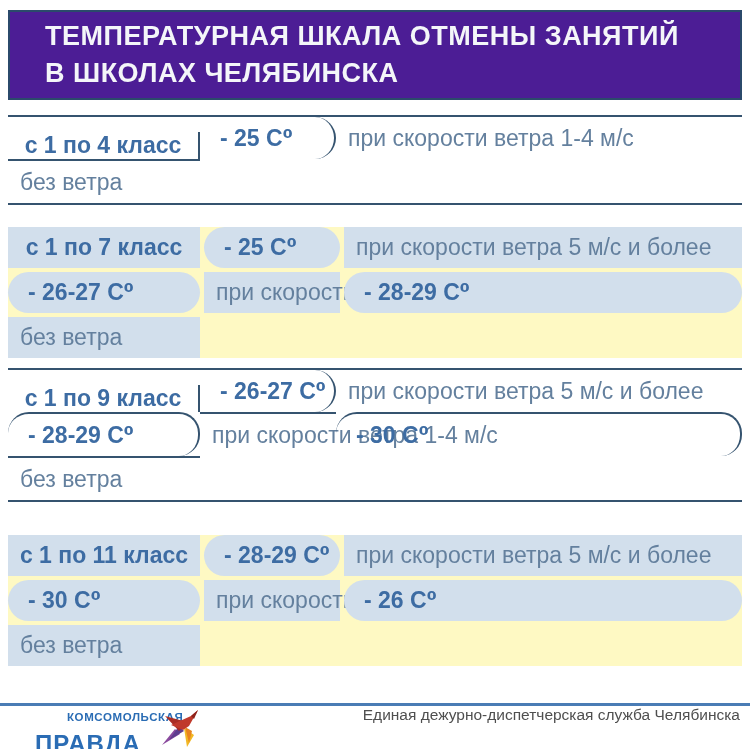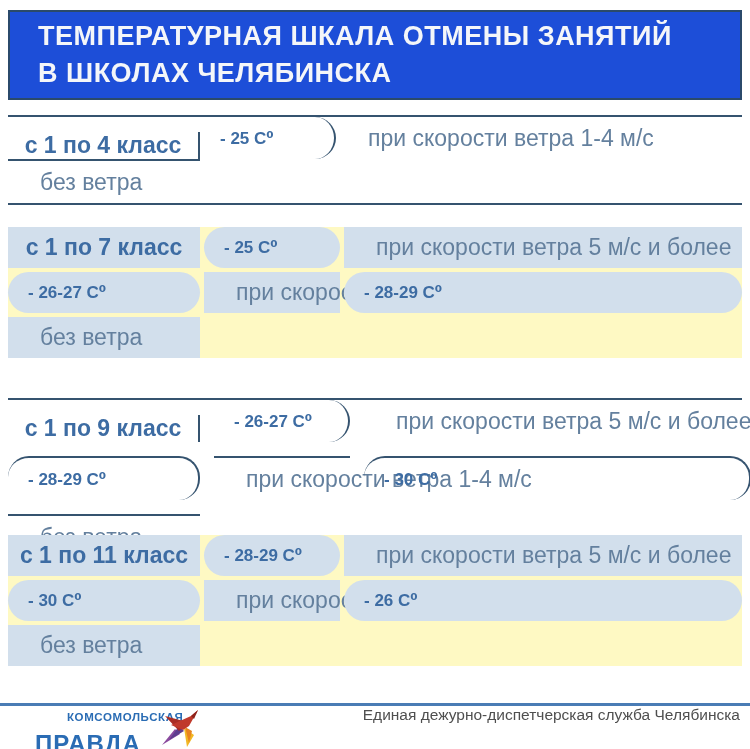--- a/index.html
+++ b/index.html
@@ -6,64 +6,64 @@
   body{
     width:750px;height:749px;background:#ffffff;overflow:hidden;
     font-family:"Liberation Sans","DejaVu Sans",sans-serif;
     -webkit-font-smoothing:antialiased;
   }
   .page{position:relative;width:750px;height:749px;background:#fff;}
 
   
   .header{
     position:absolute;left:8px;top:10px;width:734px;height:90px;
-    background:#1d4ed8;border:2px solid #2b4a6b;box-sizing:border-box;
+    background:#4c1d95;border:2px solid #2b4a6b;box-sizing:border-box;
     display:flex;flex-direction:column;justify-content:center;
-    padding-left:28px;
+    padding-left:35px;
   }
   .header .line{
     color:#f4f6f9;font-weight:bold;font-size:27px;line-height:37px;
     letter-spacing:.5px;white-space:nowrap;
   }
 
   
   .section{
     position:absolute;left:8px;width:734px;box-sizing:border-box;
     display:grid;grid-template-columns:192px 136px 1fr;
   }
   .gradecell{
     grid-column:1;grid-row:1 / -1;
     display:flex;align-items:center;justify-content:center;
     color:#3d6ca3;font-weight:bold;font-size:23px;
   }
   .tempcell{
     display:flex;align-items:center;padding-left:20px;
-    color:#3d6ca3;font-weight:bold;font-size:17px;white-space:nowrap;border-radius:21px;
+    color:#3d6ca3;font-weight:bold;font-size:23px;white-space:nowrap;border-radius:21px;
   }
   .condcell{
-    display:flex;align-items:center;padding-left:32px;
+    display:flex;align-items:center;padding-left:12px;
     color:#64809e;font-size:23px;white-space:nowrap;
   }
 
   
   .section.ruled{border-top:2px solid #35536f;border-bottom:2px solid #35536f;background:#fff;}
   .section.ruled .tempcell{border-right:2px solid #35536f;}
   .section.ruled .gradecell{border-right:2px solid #35536f;margin-top:15px;}
   .section.ruled .tempcell, .section.ruled .condcell{height:42px;}
   .section.ruled .rdiv{border-top:2px solid #35536f;}
 
   
   .section.tinted{background:#fef9c3;grid-gap:4px;}
   .section.tinted .gradecell{background:#d2dfec;}
   .section.tinted .tempcell, .section.tinted .condcell{background:#d2dfec;height:41px;}
 
   
   #sec0{top:115px;}
   #sec1{top:227px;}
-  #sec2{top:398px;gap:14px;}
+  #sec2{top:368px;}
   #sec3{top:535px;}
 
   
   .footer-rule{position:absolute;left:0;top:703px;width:750px;height:3px;background:#4a7cb5;}
   .footer{position:absolute;left:0;top:706px;width:750px;height:43px;}
   .kp-logo{
     position:absolute;left:35px;top:6px;display:flex;flex-direction:column;
     color:#2a6cb4;font-weight:bold;line-height:1;
   }
   .kp-top{font-size:11.5px;letter-spacing:.6px;padding-left:32px;}

